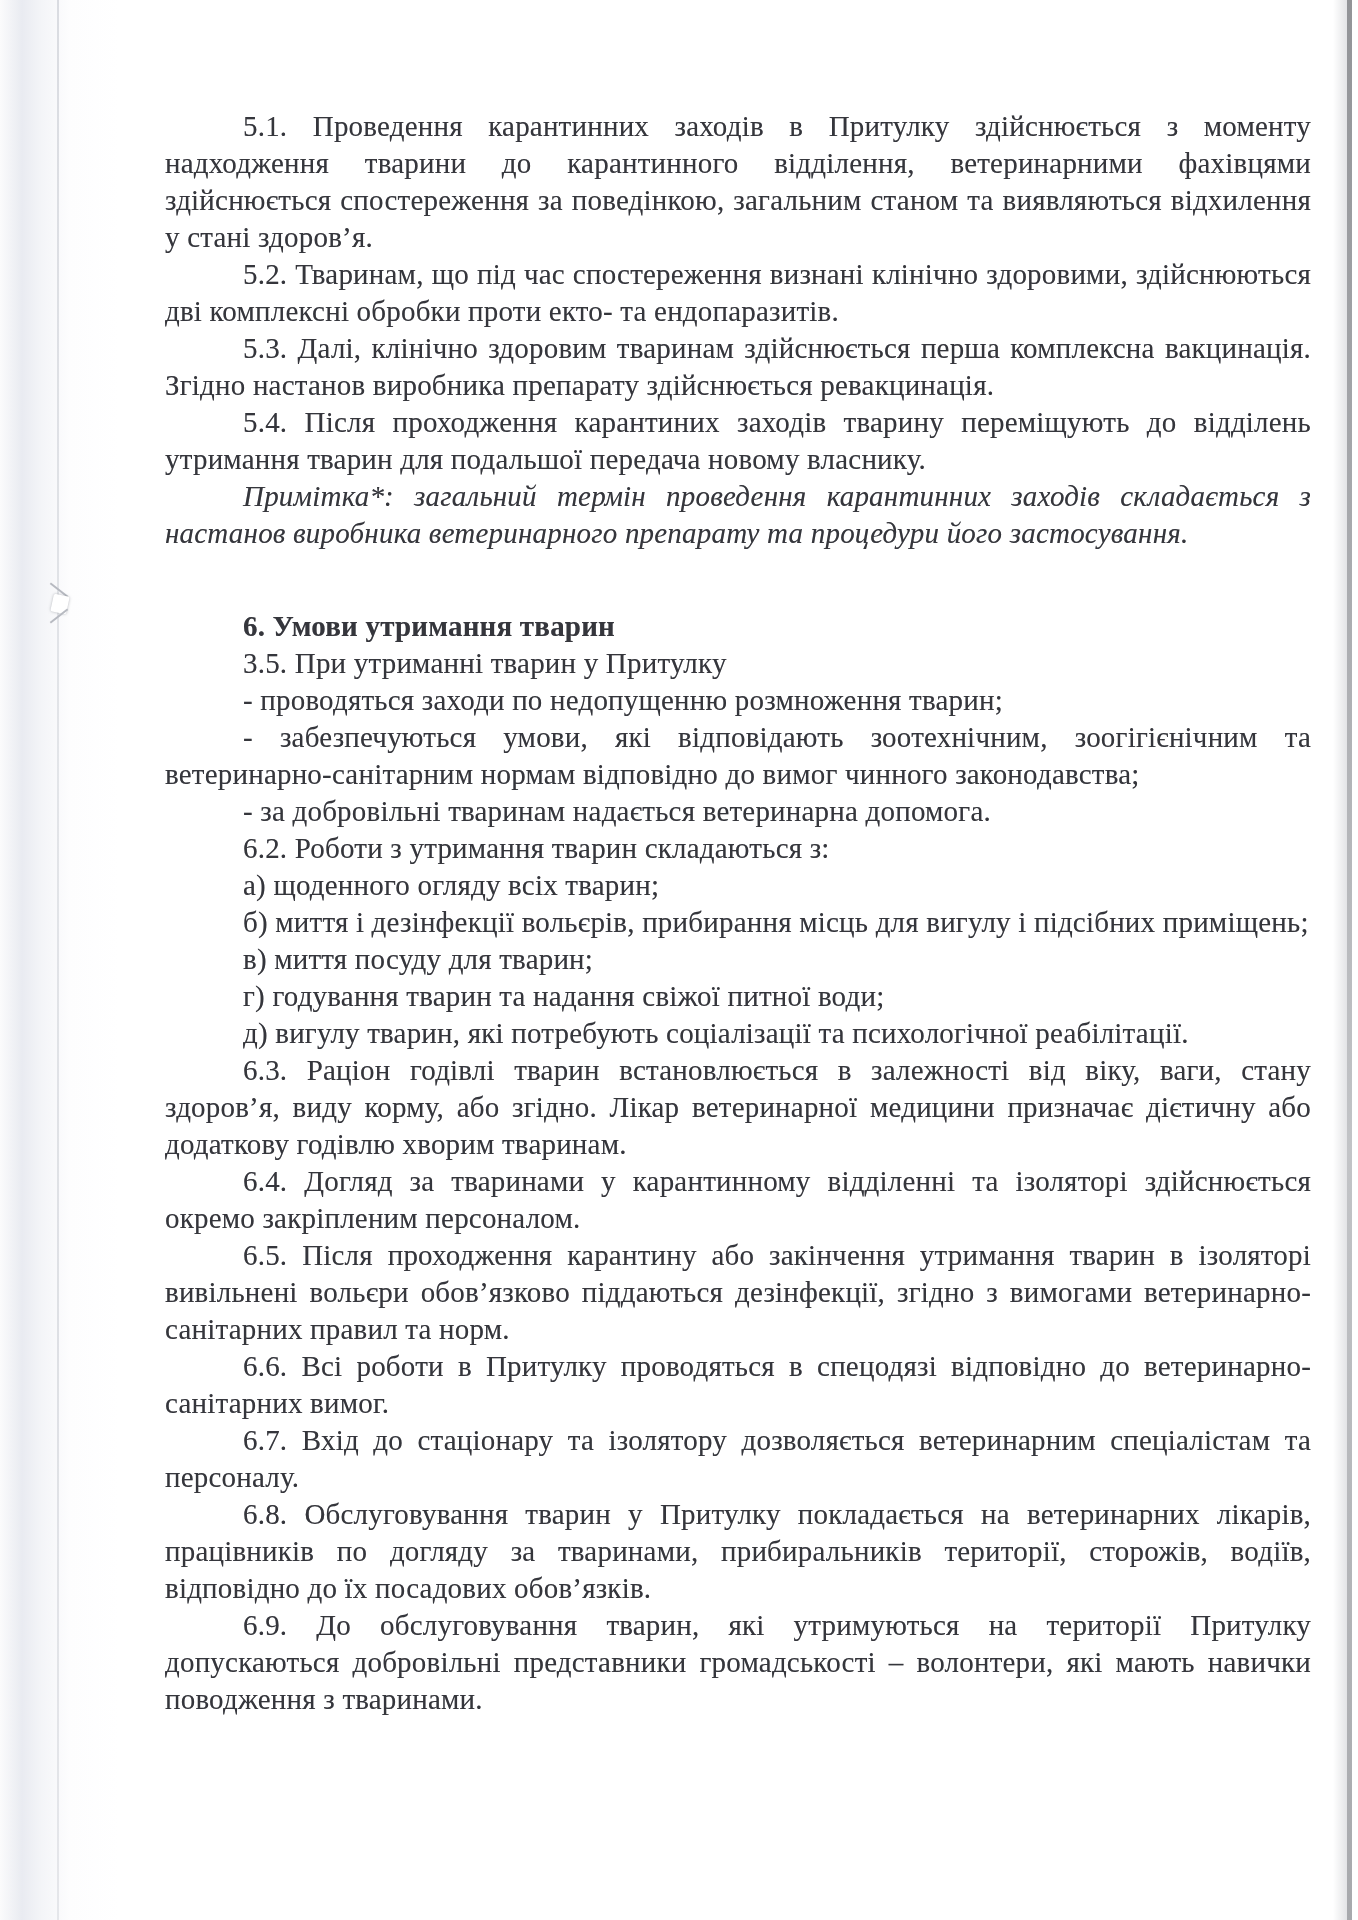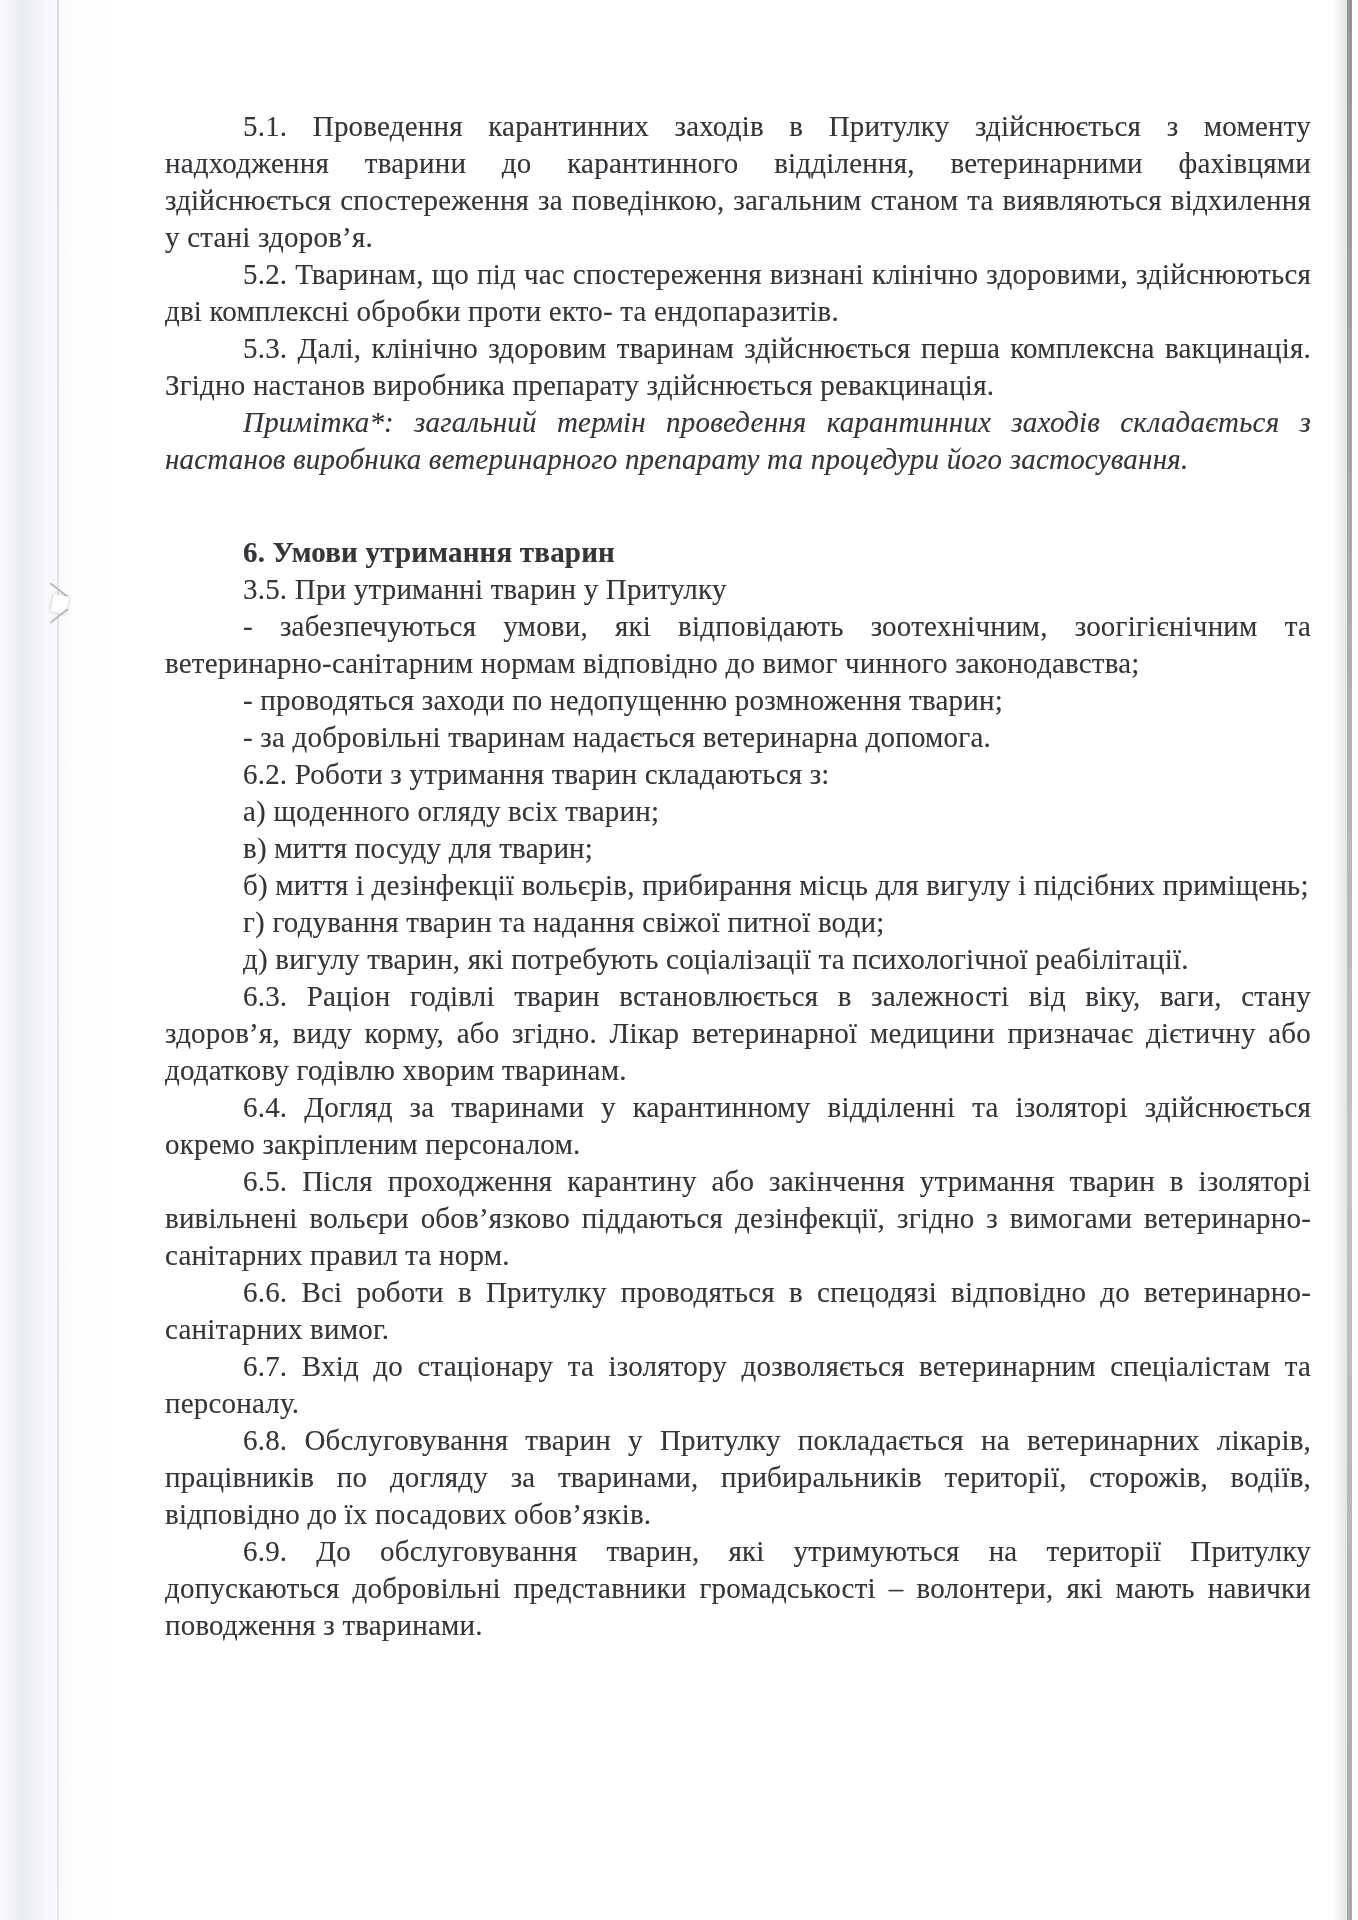--- a/index.html
+++ b/index.html
@@ -120,31 +120,32 @@
   <div class="fold-mark">
       <span class="notch"></span>
     </div>
   <div class="right-edge-soft"></div>
   <div class="right-edge-line"></div>
 
   <main class="text-block">
     <p>5.1. Проведення карантинних заходів в Притулку здійснюється з моменту надходження тварини до карантинного відділення, ветеринарними фахівцями здійснюється спостереження за поведінкою, загальним станом та виявляються відхилення у стані здоров’я.</p>
     <p>5.2. Тваринам, що під час спостереження визнані клінічно здоровими, здійснюються дві комплексні обробки проти екто- та ендопаразитів.</p>
     <p>5.3. Далі, клінічно здоровим тваринам здійснюється перша комплексна вакцинація. Згідно настанов виробника препарату здійснюється ревакцинація.</p>
+    <p>5.4. Після проходження карантиних заходів тварину переміщують до відділень утримання тварин для подальшої передача новому власнику.</p>
     <p class="para-note">Примітка*: загальний термін проведення карантинних заходів складається з настанов виробника ветеринарного препарату та процедури його застосування.</p>
 
     <p class="section-heading">6. Умови утримання тварин</p>
     <p>3.5. При утриманні тварин у Притулку</p>
+    <p>- проводяться заходи по недопущенню розмноження тварин;</p>
     <p>- забезпечуються умови, які відповідають зоотехнічним, зоогігієнічним та ветеринарно-санітарним нормам відповідно до вимог чинного законодавства;</p>
-    <p>- проводяться заходи по недопущенню розмноження тварин;</p>
     <p>- за добровільні тваринам надається ветеринарна допомога.</p>
     <p>6.2. Роботи з утримання тварин складаються з:</p>
     <p>а) щоденного огляду всіх тварин;</p>
+    <p>б) миття і дезінфекції вольєрів, прибирання місць для вигулу і підсібних приміщень;</p>
     <p>в) миття посуду для тварин;</p>
-    <p>б) миття і дезінфекції вольєрів, прибирання місць для вигулу і підсібних приміщень;</p>
     <p>г) годування тварин та надання свіжої питної води;</p>
     <p>д) вигулу тварин, які потребують соціалізації та психологічної реабілітації.</p>
     <p>6.3. Раціон годівлі тварин встановлюється в залежності від віку, ваги, стану здоров’я, виду корму, або згідно. Лікар ветеринарної медицини призначає дієтичну або додаткову годівлю хворим тваринам.</p>
     <p>6.4.  Догляд за тваринами у карантинному відділенні та ізоляторі здійснюється окремо закріпленим персоналом.</p>
     <p>6.5. Після проходження карантину або закінчення утримання тварин в ізоляторі вивільнені вольєри обов’язково піддаються дезінфекції, згідно з вимогами ветеринарно-санітарних правил та норм.</p>
     <p>6.6. Всі роботи в Притулку проводяться в спецодязі відповідно до ветеринарно-санітарних вимог.</p>
     <p>6.7.  Вхід до стаціонару та ізолятору дозволяється ветеринарним спеціалістам та персоналу.</p>
     <p>6.8. Обслуговування тварин у Притулку покладається на ветеринарних лікарів, працівників по догляду за тваринами, прибиральників території, сторожів, водіїв, відповідно до їх посадових обов’язків.</p>
     <p>6.9. До обслуговування тварин, які утримуються на території Притулку допускаються добровільні представники громадськості – волонтери, які мають навички поводження з тваринами.</p>
   </main>

